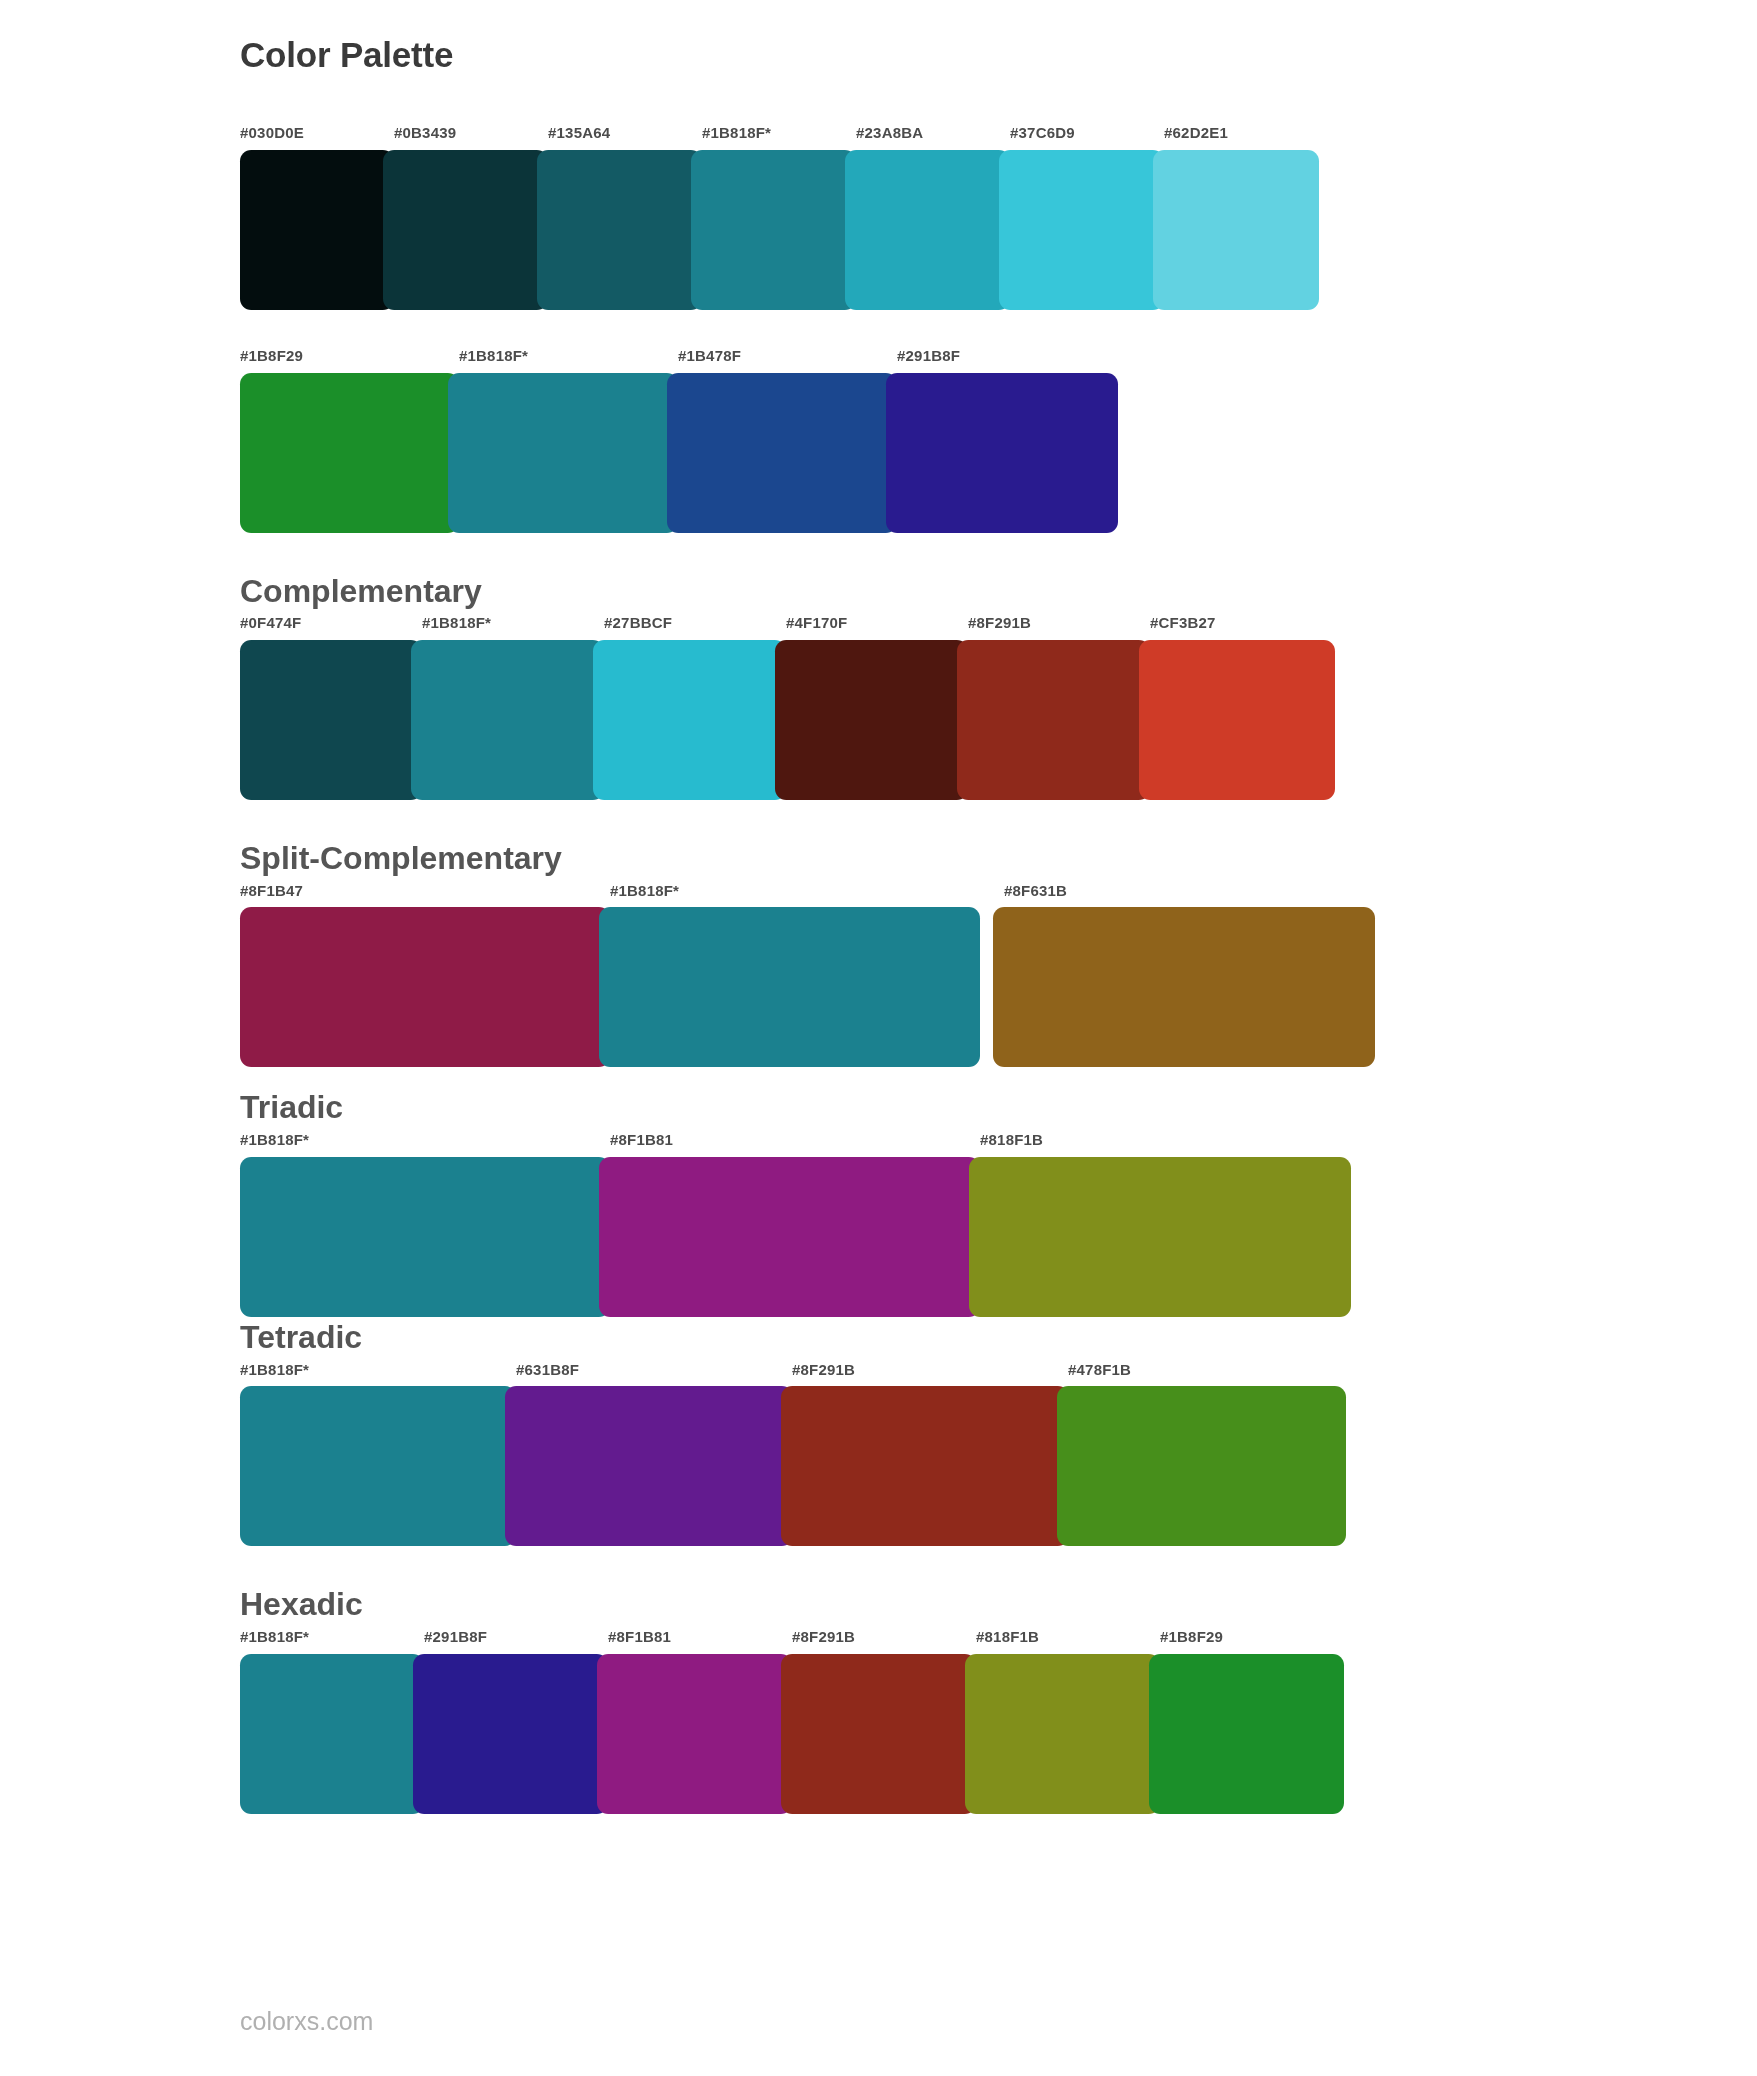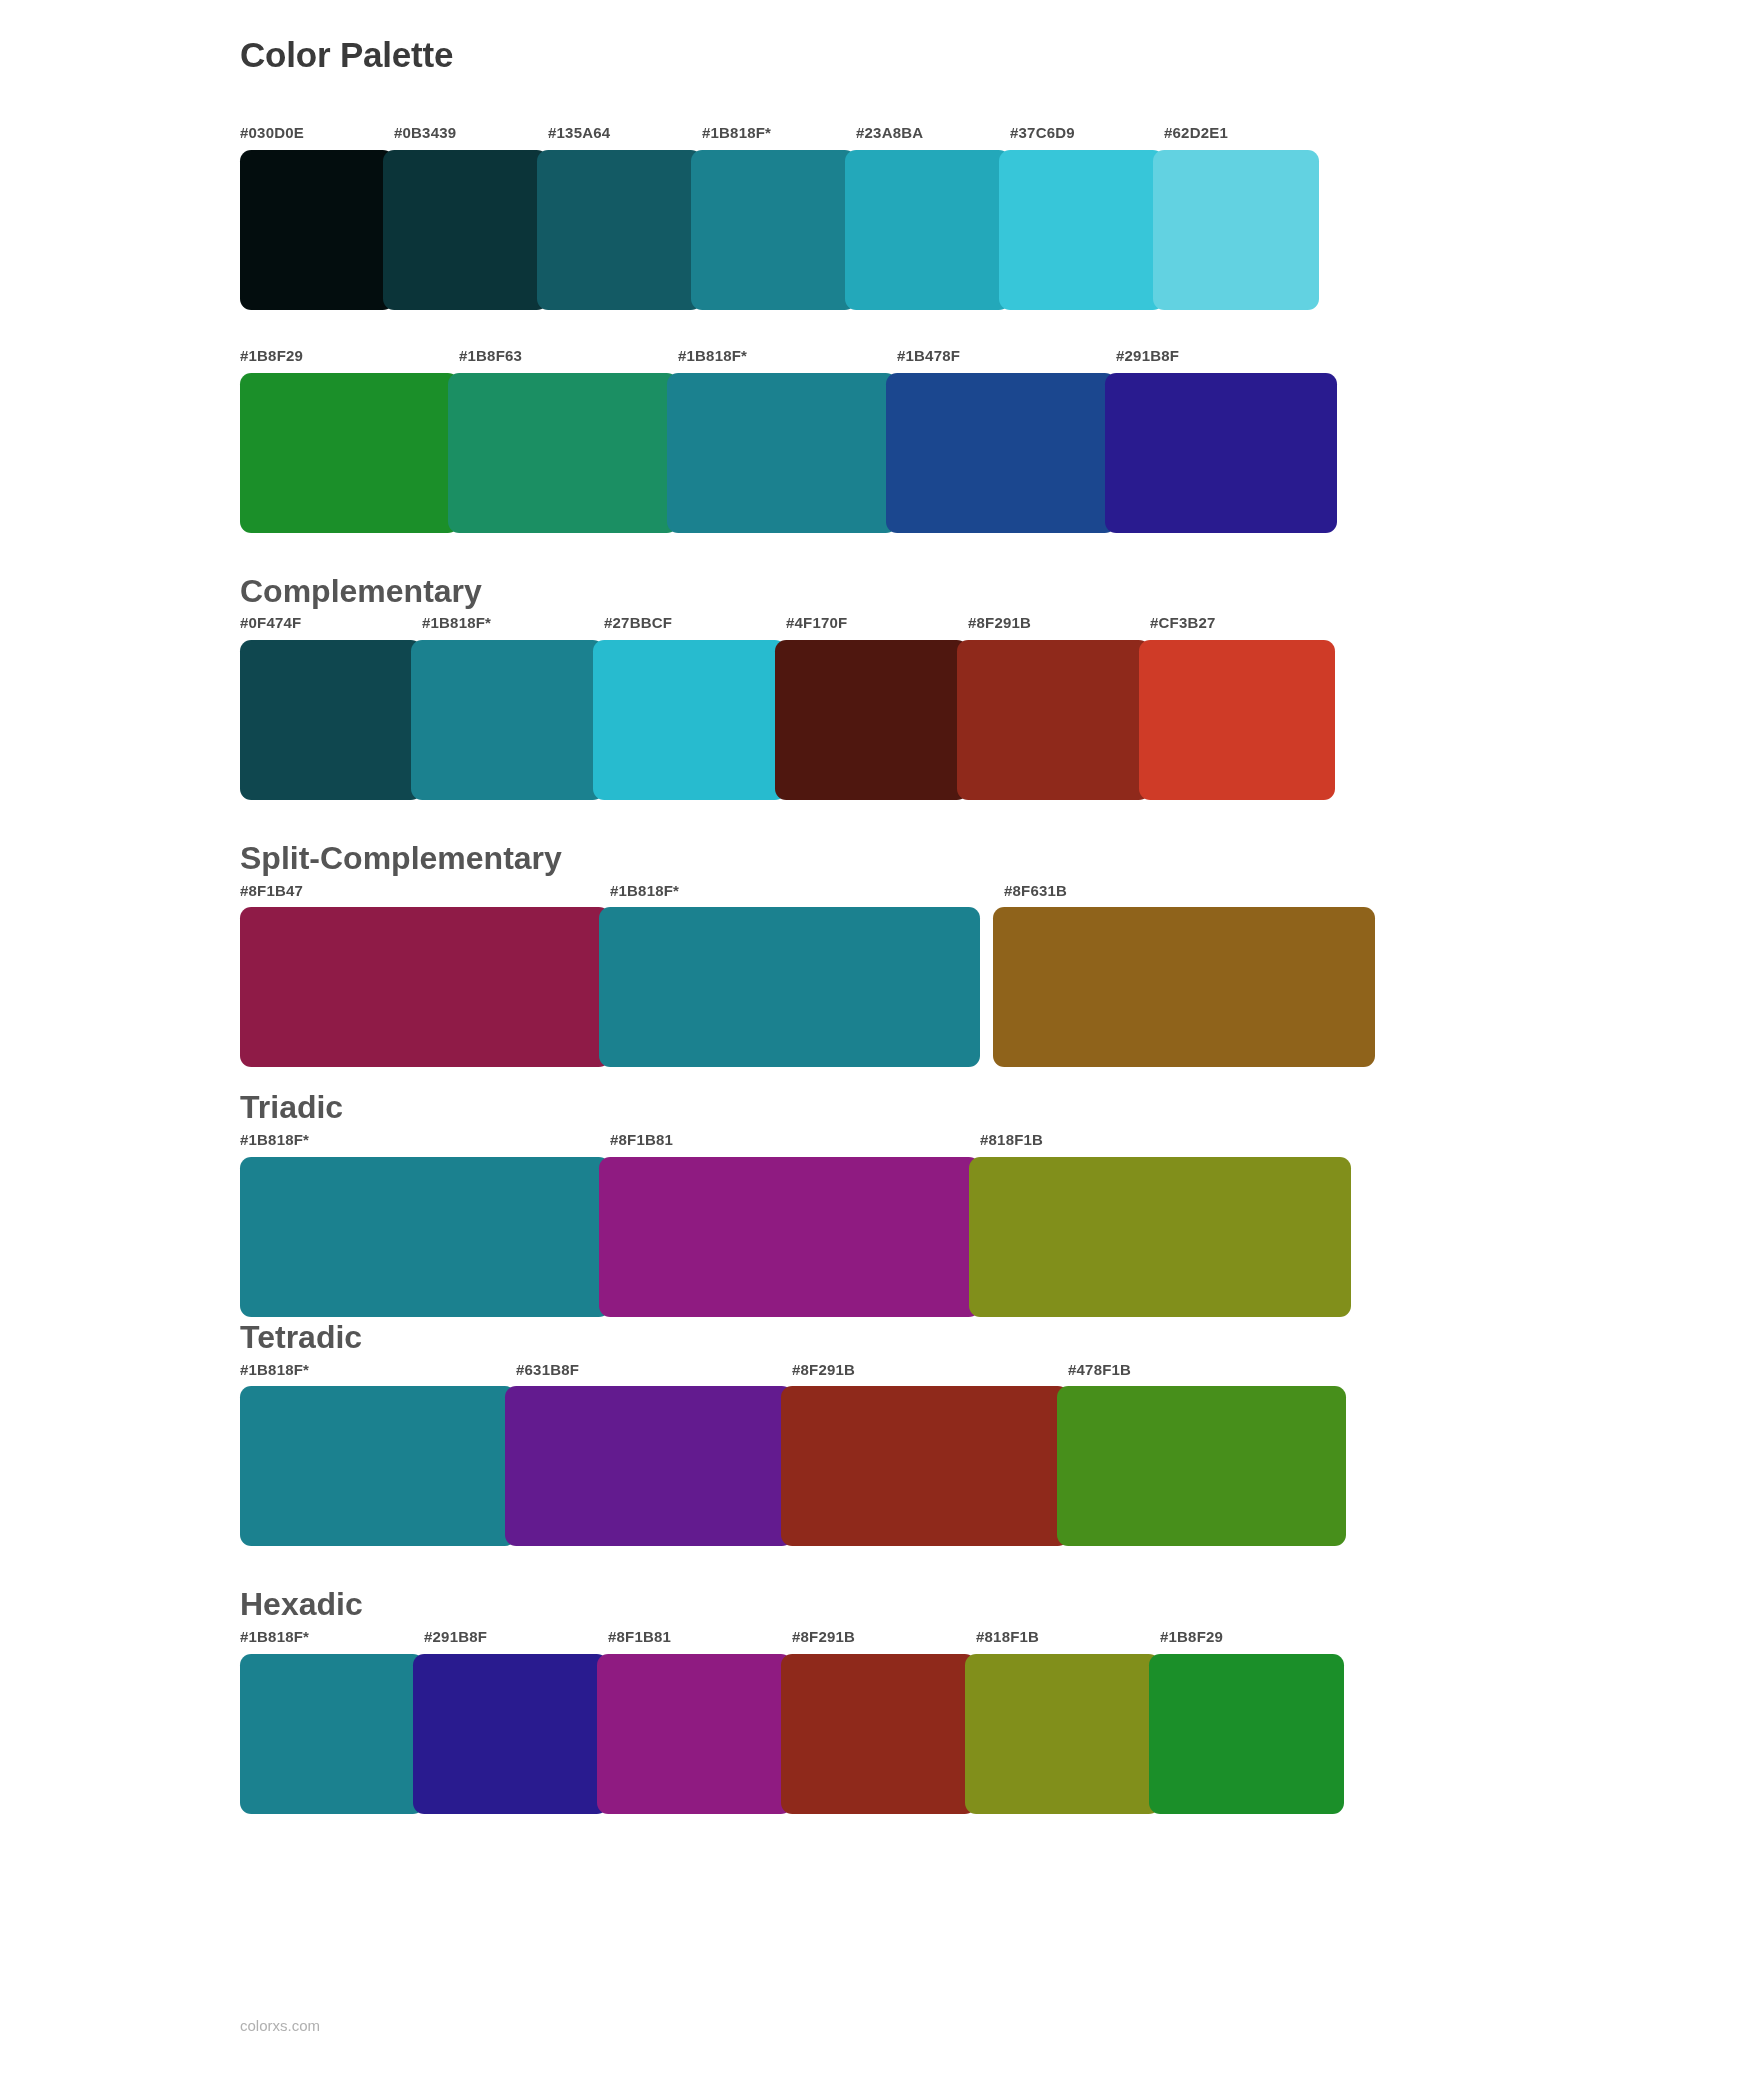--- a/index.html
+++ b/index.html
@@ -83,21 +83,21 @@
   
   .swatch + .swatch .swatch-chip {
     margin-left: -11.2px;
   }
   .footer {
     position: absolute;
     left: 240px;
     bottom: 43px;
   }
   .footer-text {
-    font-size: 15px;
+    font-size: 25px;
     color: #b0b0b0;
     font-family: "Liberation Sans", sans-serif;
     line-height: 1;
   }
 </style>
 </head>
 <body>
 
 <div class="page">
 
@@ -138,24 +138,20 @@
           </div>
         </div>
       </div>
       <div class="section" style="margin-top: 38px;">
         <div class="swatch-row">
           <div class="swatch" style="width: 219px;">
             <div class="swatch-label">#1B8F29</div>
             <div class="swatch-chip" style="background: rgb(27, 143, 41); width: 219px;"></div>
           </div>
           <div class="swatch" style="width: 219px;">
-            <div class="swatch-label">#1B8F63</div>
-            <div class="swatch-chip" style="background: rgb(27, 143, 99); width: 230px;"></div>
-          </div>
-          <div class="swatch" style="width: 219px;">
             <div class="swatch-label">#1B818F*</div>
             <div class="swatch-chip" style="background: rgb(27, 129, 143); width: 230px;"></div>
           </div>
           <div class="swatch" style="width: 219px;">
             <div class="swatch-label">#1B478F</div>
             <div class="swatch-chip" style="background: rgb(27, 71, 143); width: 230px;"></div>
           </div>
           <div class="swatch" style="width: 220px;">
             <div class="swatch-label">#291B8F</div>
             <div class="swatch-chip" style="background: rgb(41, 27, 143); width: 232px;"></div>

